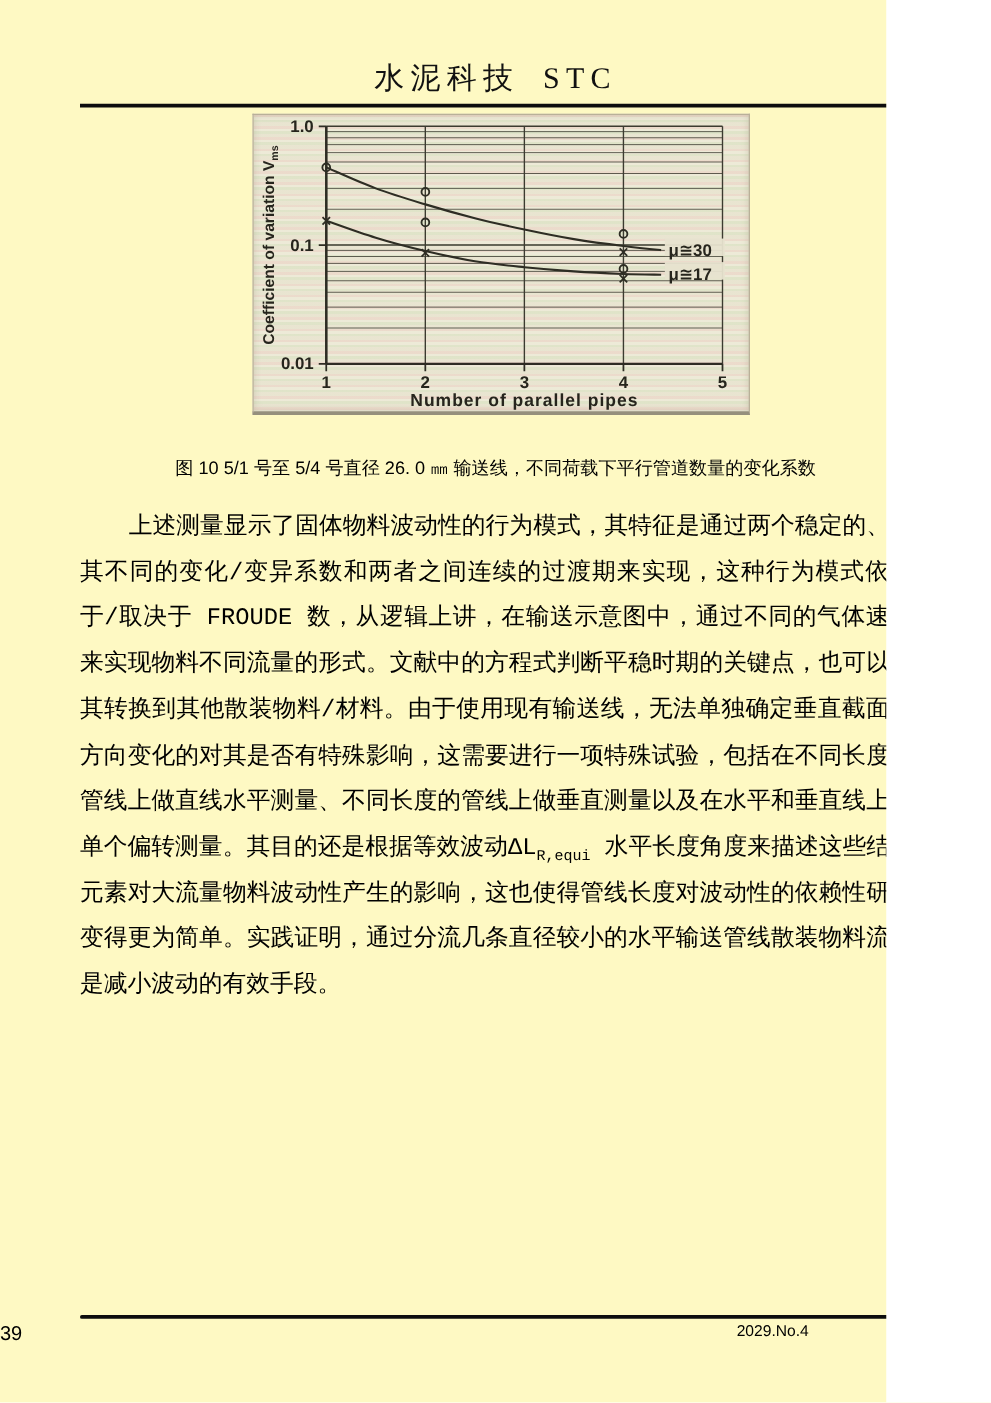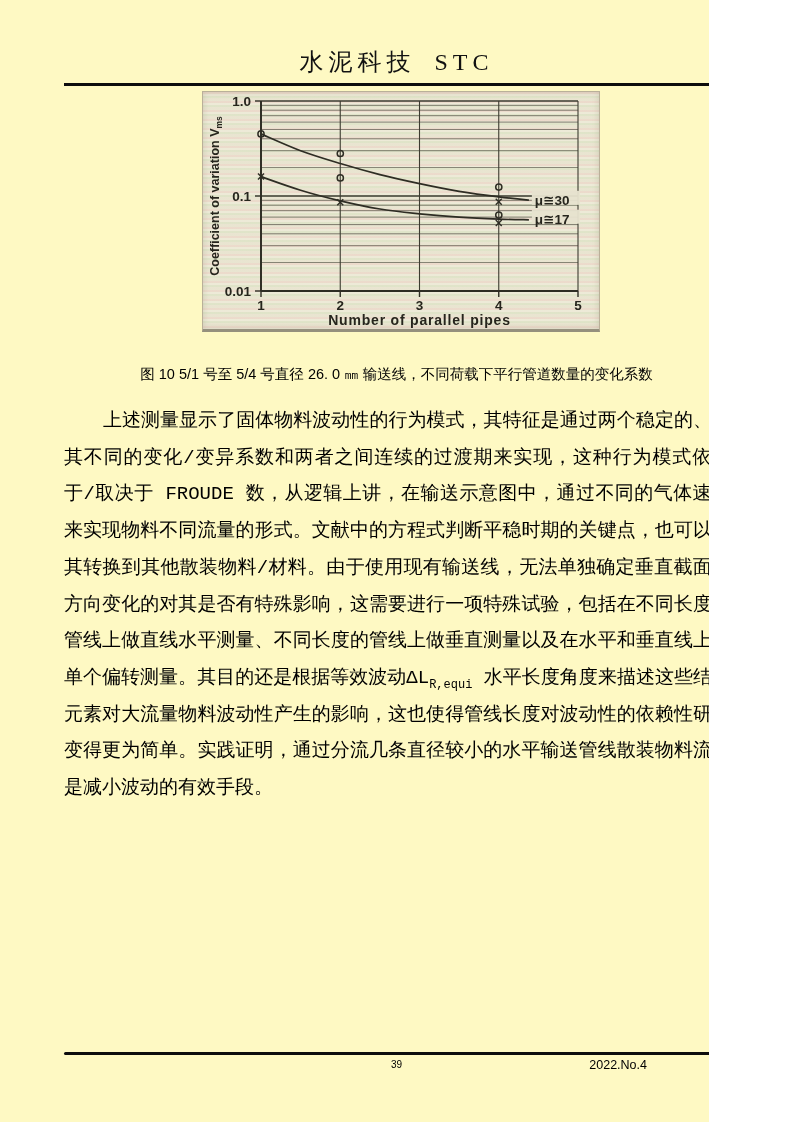--- a/index.html
+++ b/index.html
@@ -40,22 +40,22 @@
   .body-paragraph{
     position:absolute;top:403px;left:64px;width:667px;margin:0;
     font-size:19px;line-height:36.7px;text-align:justify;text-indent:2.05em;
     font-family:Liberation Mono, monospace;color:#000;
   }
   .body-paragraph sub{font-size:12px;line-height:0;}
   .footer-rule{
     position:absolute;top:1052px;left:64px;width:667px;height:3px;background:#0d0d0d;border-radius:2px;
   }
   .footer-page-number{
-    position:absolute;top:1059px;left:0;width:793px;text-align:center;
-    font-family:"Liberation Sans","DejaVu Sans",sans-serif;font-size:10px;color:#000;
+    position:absolute;top:1059px;left:0;width:793px;text-align:left;
+    font-family:"Liberation Sans","DejaVu Sans",sans-serif;font-size:16px;color:#000;
   }
   .footer-issue{
     position:absolute;top:1058px;right:62px;
     font-family:"Liberation Sans","DejaVu Sans",sans-serif;font-size:12.5px;color:#000;
   }
 </style>
 </head>
 <body>
 
 <div class="page">
@@ -137,15 +137,15 @@
       </svg>
   </div>
 
   <div class="figure-caption">图 10 5/1 号至 5/4 号直径 26. 0 ㎜ 输送线，不同荷载下平行管道数量的变化系数</div>
 
 
   <p class="body-paragraph"><span>上述测量显示了固体物料波动性的行为模式，其特征是通过两个稳定的、极其不同的变化/变异系数和两者之间连续的过渡期来实现，这种行为模式依赖于/取决于 FROUDE 数，从逻辑上讲，在输送示意图中，通过不同的气体速度来实现物料不同流量的形式。文献中的方程式判断平稳时期的关键点，也可以将其转换到其他散装物料/材料。由于使用现有输送线，无法单独确定垂直截面和方向变化的对其是否有特殊影响，这需要进行一项特殊试验，包括在不同长度的管线上做直线水平测量、不同长度的管线上做垂直测量以及在水平和垂直线上做单个偏转测量。其目的还是根据等效波动ΔL</span><sub>R,equi</sub><span> 水平长度角度来描述这些结构元素对大流量物料波动性产生的影响，这也使得管线长度对波动性的依赖性研究变得更为简单。实践证明，通过分流几条直径较小的水平输送管线散装物料流量是减小波动的有效手段。</span></p>
 
   <div class="footer-rule"></div>
   <div class="footer-page-number">39</div>
-  <div class="footer-issue">2022.No.4</div>
+  <div class="footer-issue">2029.No.4</div>
 
 </div>
 
 </body></html>

